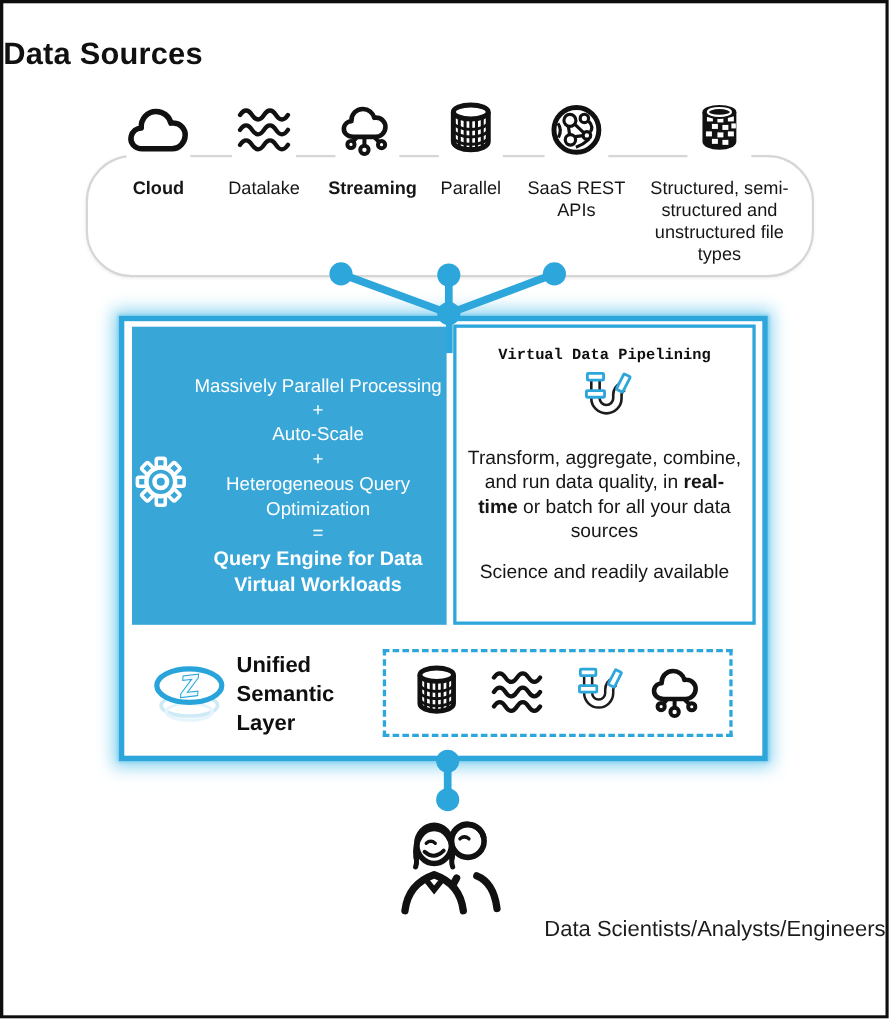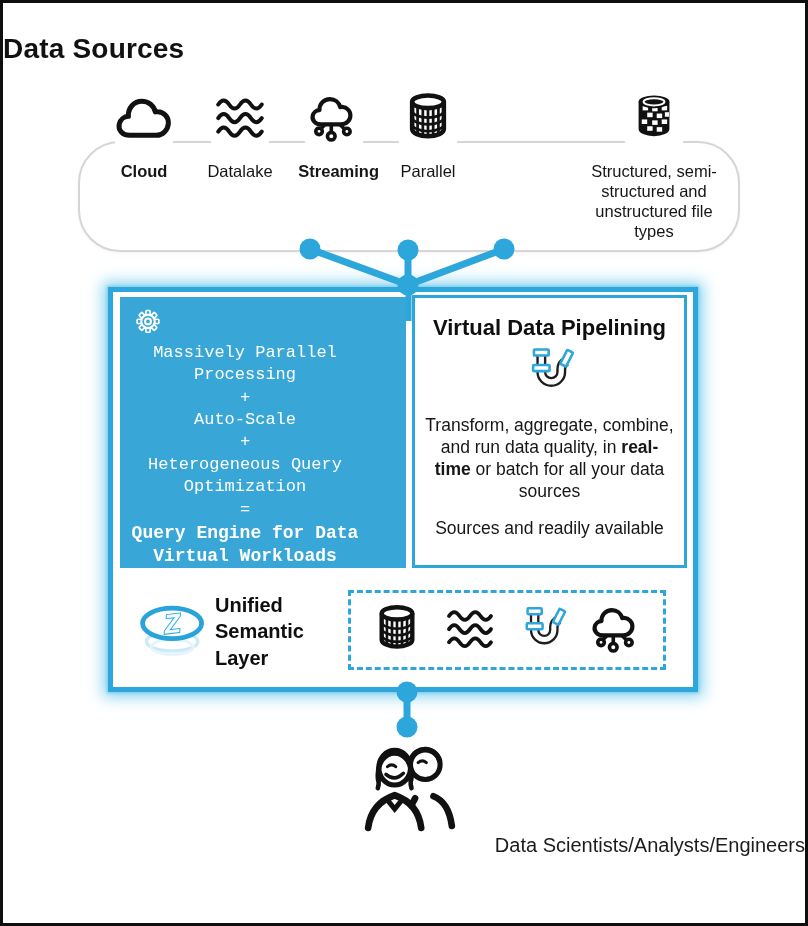--- a/index.html
+++ b/index.html
@@ -27,32 +27,32 @@
   
   .overlay{position:absolute;left:0;top:0;z-index:6;pointer-events:none;}
   
   .frame{
     position:absolute;left:105px;top:284px;width:590px;height:405px;box-sizing:border-box;
     border:5px solid #2CA6DB;background:#fff;z-index:2;
     box-shadow:0 0 14px 5px rgba(110,201,236,.8), 0 0 3px 1px rgba(110,201,236,.9);
   }
   .engine-panel{
     position:absolute;left:117px;top:294px;width:286px;height:271px;
-    background:#38A7D8;z-index:3;display:flex;flex-direction:column;
-    padding-top:11px;box-sizing:border-box;font-family:Liberation Mono, monospace;
+    background:#38A7D8;z-index:3;display:flex;align-items:center;
+    padding-top:11px;box-sizing:border-box;
   }
   .engine-text{width:250px;text-align:center;color:#fff;font-size:17px;line-height:22.4px;margin-top:7px;}
   .engine-line{white-space:pre-line;}
   .engine-result{font-weight:700;font-size:18px;line-height:23px;margin-top:1px;}
   .pipeline-panel{
     position:absolute;left:409px;top:292px;width:275px;height:273px;box-sizing:border-box;
     border:3px solid #2CA6DB;background:#fff;z-index:3;
     display:flex;flex-direction:column;align-items:center;padding-top:17px;
   }
-  .pipeline-title{font-size:22px;font-weight:700;color:#0f0f0f;}
+  .pipeline-title{font-size:14px;font-weight:700;color:#0f0f0f;font-family:Liberation Mono, monospace;}
   .pipeline-body{width:252px;text-align:center;font-size:17.5px;line-height:22px;color:#161616;margin-top:12px;}
   .pipeline-footer{width:252px;text-align:center;font-size:17.5px;line-height:22px;color:#161616;margin-top:15px;}
   .pipe-wrap{margin-top:5px;}
   
   .usl-logo{position:absolute;left:131px;top:595px;z-index:3;}
   .usl-label{
     position:absolute;left:212px;top:589px;width:110px;z-index:3;
     font-size:20px;font-weight:700;line-height:1.32;color:#0f0f0f;
   }
   .dashed-box{
@@ -115,20 +115,38 @@
         <path d="M14.5 22.5 A17.5 8 0 0 0 49.5 22.5" stroke-width="3"></path>
         <path d="M14.5 30 A17.5 8 0 0 0 49.5 30" stroke-width="3"></path>
         <path d="M14.5 37.5 A17.5 8 0 0 0 49.5 37.5" stroke-width="3"></path>
         <path d="M20.5 18.5 V47.5 M26.3 20 V50 M32 20.5 V51 M37.7 20 V50 M43.5 18.5 V47.5" stroke-width="3"></path>
         <ellipse cx="32" cy="13" rx="17.5" ry="7" stroke-width="5" fill="#fff"></ellipse>
       </g>
     </svg>
     <div class="src-label">Parallel</div>
   </div>
 
+  <div class="src-item" style="left:476px;top:87px;width:90px;">
+    <svg class="src-icon" width="58" height="58" viewBox="0 0 64 64">
+      <circle cx="32" cy="31" r="22.5" fill="#fff" stroke="#111" stroke-width="5"></circle>
+      <g fill="none" stroke="#111" stroke-width="3.2">
+        <circle cx="25.5" cy="21.5" r="6"></circle>
+        <circle cx="40" cy="19.5" r="4.2"></circle>
+        <circle cx="26" cy="41" r="5.2"></circle>
+        <circle cx="42.5" cy="36.5" r="3.8"></circle>
+        <path d="M30.5 25.5 L39 33.5"></path>
+        <path d="M30.8 37.8 L38.8 36.8"></path>
+        <path d="M24 27.5 L25.2 35.8"></path>
+        <path d="M44.5 22.5 Q49.5 28 46 33"></path>
+        <path d="M13.5 24.5 Q18 31 14 38.5"></path>
+        <path d="M31.5 48.5 Q38.5 46 44.5 40.5"></path>
+      </g>
+    </svg>
+    <div class="src-label">SaaS REST APIs</div>
+  </div>
 
   <div class="src-item" style="left:583px;top:87px;width:136px;">
     <svg class="src-icon" width="58" height="58" viewBox="0 0 64 64">
       <path d="M15 13 V43 A17 8 0 0 0 49 43 V13 Z" fill="#111"></path>
       <g fill="#fff">
         <rect x="19.5" y="17.5" width="6" height="5"></rect>
           <rect x="30" y="18.5" width="6" height="5"></rect>
           <rect x="40.5" y="17.5" width="6" height="5"></rect>
         <rect x="24.5" y="25" width="6" height="5"></rect>
           <rect x="35" y="26" width="6" height="5"></rect>
@@ -184,21 +202,21 @@
         <g fill="#fff" stroke="#2CA6DB" stroke-width="3">
           <rect x="13.5" y="4" width="17" height="7" rx="1"></rect>
           <rect x="12.5" y="22" width="19" height="7" rx="1"></rect>
           <g transform="rotate(27 51 14)">
               <rect x="47.5" y="5" width="7.5" height="18" rx="1"></rect>
             </g>
         </g>
       </svg>
     </div>
     <div class="pipeline-body"><span>Transform, aggregate, combine, and run data quality, in </span><b>real-time</b><span> or batch for all your data sources</span></div>
-    <div class="pipeline-footer">Sources and readily available</div>
+    <div class="pipeline-footer">Science and readily available</div>
   </div>
 
   <svg class="usl-logo" width="80" height="62" viewBox="0 0 84 64">
     <ellipse cx="40" cy="45" rx="27" ry="10" fill="none" stroke="#cfeaf7" stroke-width="3.5"></ellipse>
     <ellipse cx="40" cy="51" rx="22" ry="8" fill="none" stroke="#e6f4fb" stroke-width="3"></ellipse>
     <ellipse cx="40" cy="26" rx="31" ry="16" fill="#fff" stroke="#29A4DB" stroke-width="5"></ellipse>
     <text x="40" y="36" text-anchor="middle" font-family="Liberation Sans, DejaVu Sans, sans-serif" font-size="28" font-weight="bold" font-style="italic" fill="#f2fbff" stroke="#29A4DB" stroke-width="2" paint-order="stroke" transform="rotate(-7 40 26)">Z</text>
   </svg>
   <div class="usl-label">Unified Semantic Layer</div>
 

